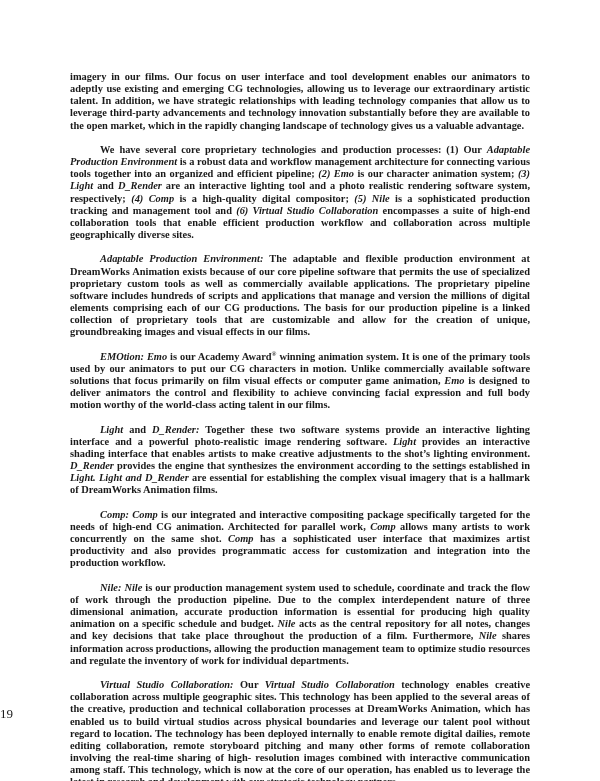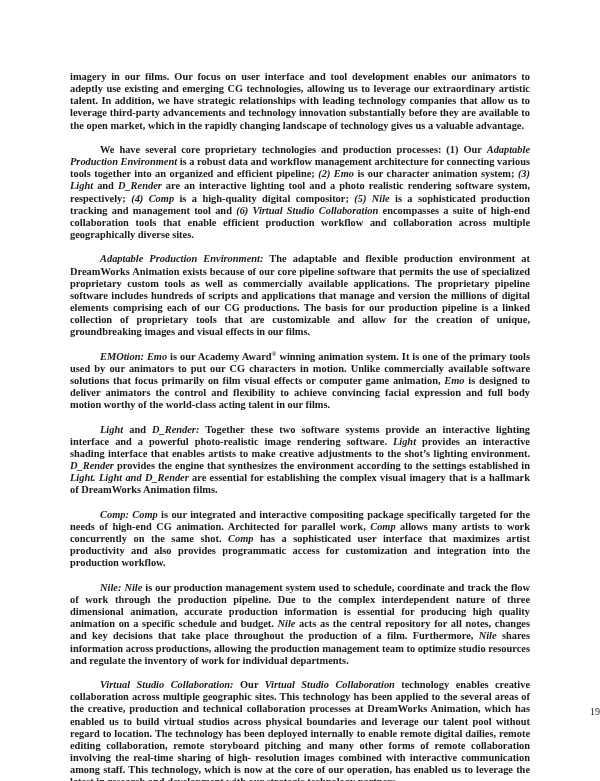--- a/index.html
+++ b/index.html
@@ -39,23 +39,23 @@
   sup {
     font-size: 6.5px;
     line-height: 0;
     vertical-align: 4px;
   }
   .page-number {
     position: absolute;
     top: 706px;
     left: 0;
     width: 600px;
-    text-align: right;
+    text-align: left;
     font-family: "Liberation Serif", "DejaVu Serif", serif;
-    font-size: 10px;
+    font-size: 13px;
     color: #1a1a1a;
   }
 </style>
 </head>
 <body>
 
 <div class="page">
   <p class="para first"><span>imagery in our films. Our focus on user interface and tool development enables our animators to adeptly use existing and emerging CG technologies, allowing us to leverage our extraordinary artistic talent. In addition, we have strategic relationships with leading technology companies that allow us to leverage third-party advancements and technology innovation substantially before they are available to the open market, which in the rapidly changing landscape of technology gives us a valuable advantage.</span></p>
   <p class="para"><span>We have several core proprietary technologies and production processes: (1) Our </span><em>Adaptable Production Environment</em><span> is a robust data and workflow management architecture for connecting various tools together into an organized and efficient pipeline; </span><em>(2) Emo</em><span> is our character animation system; </span><em>(3) Light</em><span> and </span><em>D_Render</em><span> are an interactive lighting tool and a photo realistic rendering software system, respectively; </span><em>(4) Comp</em><span> is a high-quality digital compositor; </span><em>(5) Nile</em><span> is a sophisticated production tracking and management tool and </span><em>(6) Virtual Studio Collaboration</em><span> encompasses a suite of high-end collaboration tools that enable efficient production workflow and collaboration across multiple geographically diverse sites.</span></p>
   <p class="para"><em>Adaptable Production Environment:</em><span>   The adaptable and flexible production environment at DreamWorks Animation exists because of our core pipeline software that permits the use of specialized proprietary custom tools as well as commercially available applications. The proprietary pipeline software includes hundreds of scripts and applications that manage and version the millions of digital elements comprising each of our CG productions. The basis for our production pipeline is a linked collection of proprietary tools that are customizable and allow for the creation of unique, groundbreaking images and visual effects in our films.</span></p>

